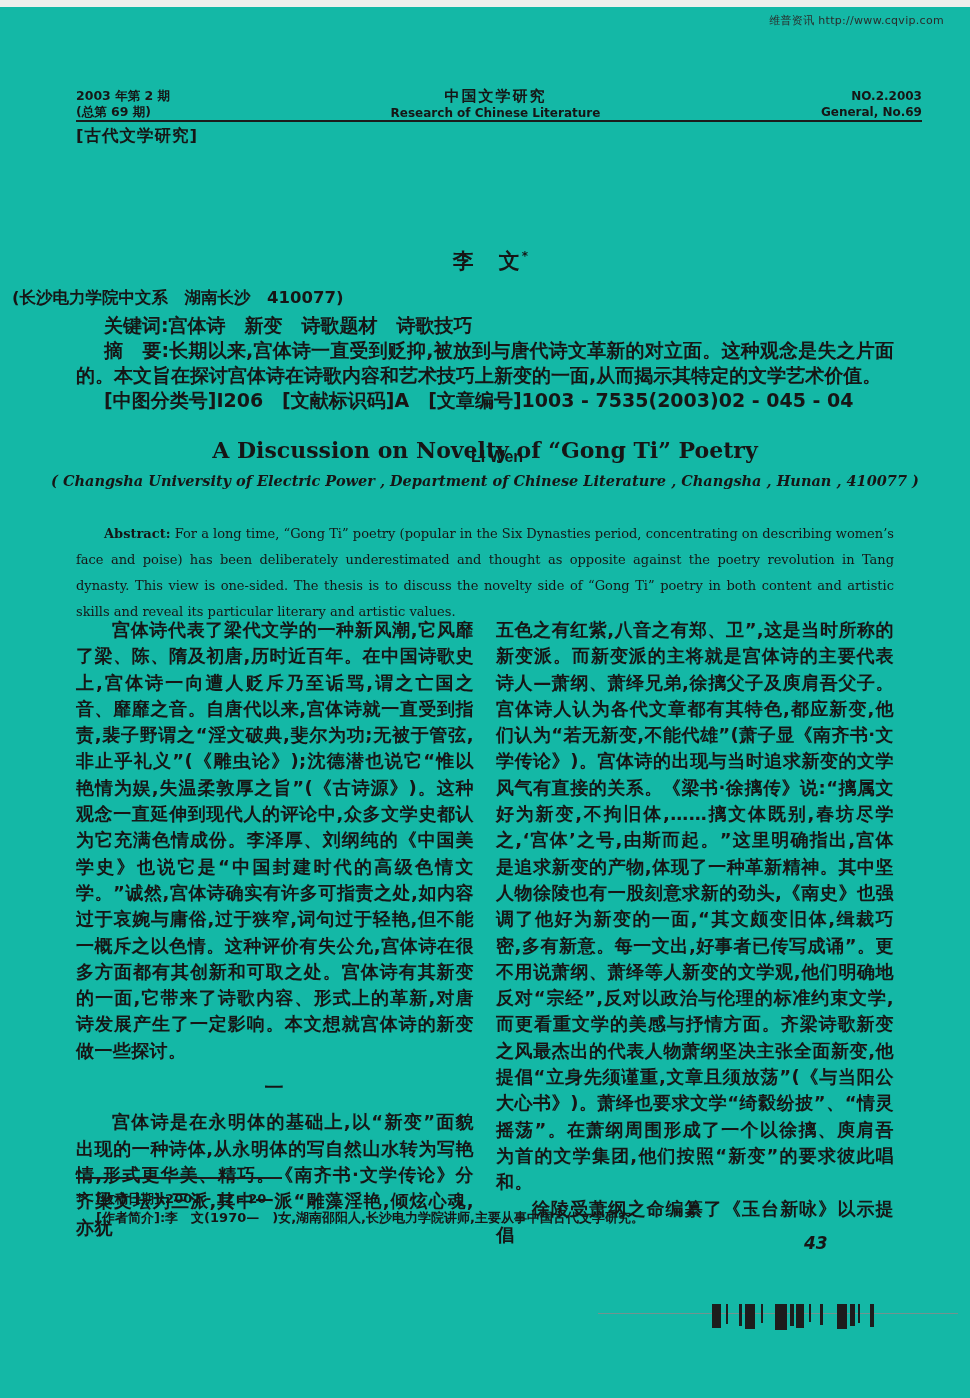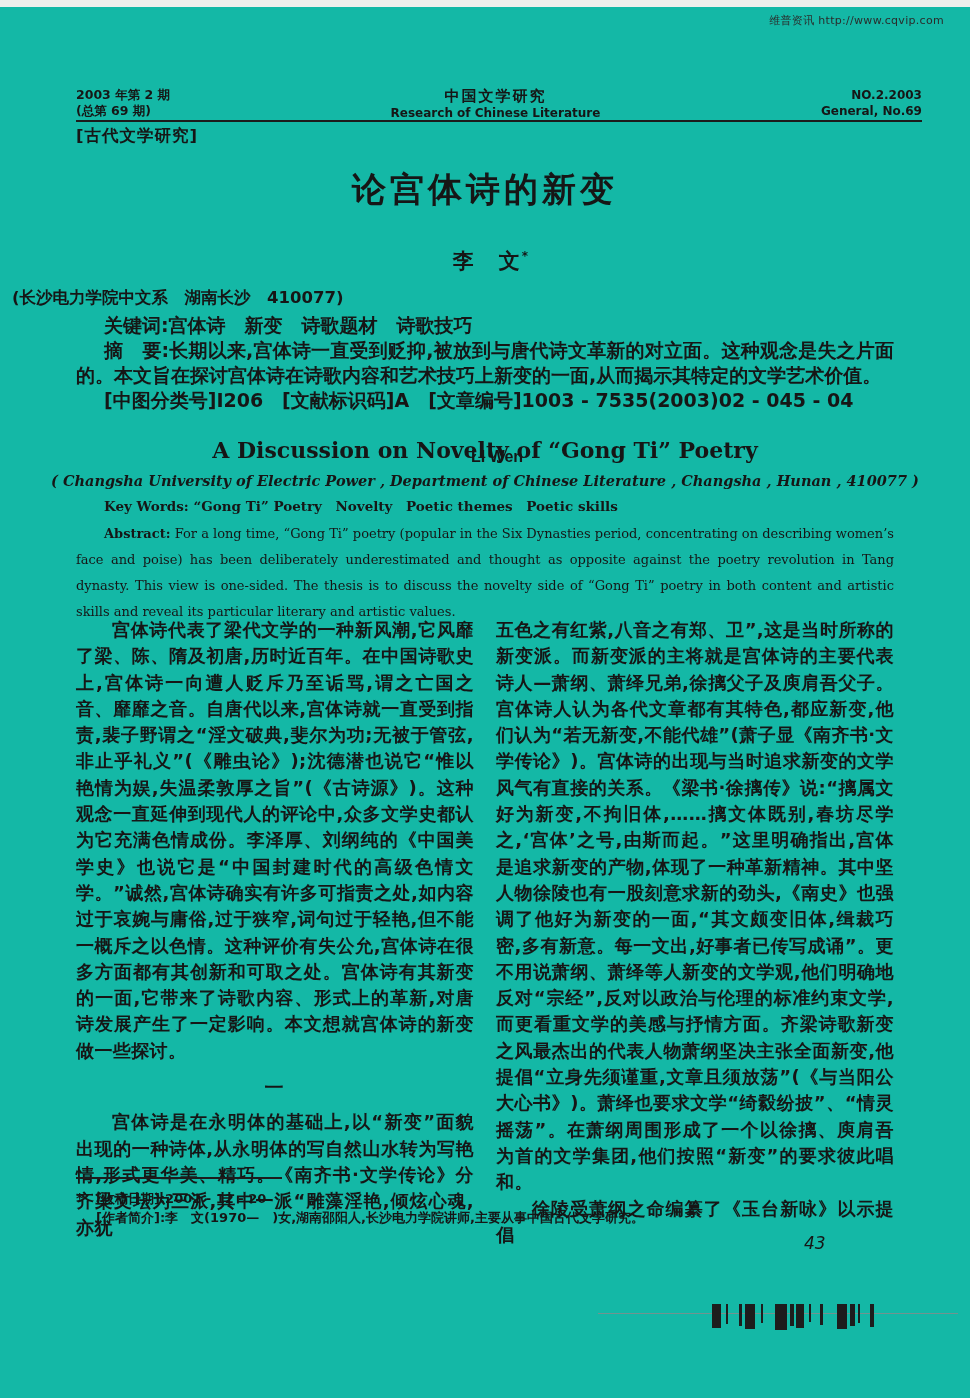--- a/index.html
+++ b/index.html
@@ -15,21 +15,21 @@
     color:#161616;
     overflow:hidden;
     margin-top:7px;
   }
   .watermark {
     position:absolute; top:6px; right:26px;
     font-size:11px; color:#2b2b2b; letter-spacing:0.3px;
   }
   .header {
     position:absolute; top:80px; left:76px; width:846px;
-    display:flex; justify-content:space-between; align-items:flex-start;
+    display:flex; justify-content:space-between; align-items:center;
     font-weight:bold;
   }
   .header .issue { font-size:12.5px; line-height:16px; }
   .header .journal { text-align:center; }
   .header .journal .cn { font-size:15px; letter-spacing:2px; }
   .header .journal .en { font-size:12px; }
   .header .no { text-align:right; font-size:12px; line-height:16px; }
   .header-rule {
     position:absolute; top:113px; left:76px; width:846px; height:2px;
     background:#1c1c1c;
@@ -98,21 +98,21 @@
     position:absolute; top:1170px; left:76px; width:206px; height:2px;
     background:#1c1c1c;
   }
   .footnote {
     position:absolute; top:1182px; left:76px; width:740px;
     display:flex; font-size:13px; font-weight:bold; line-height:19px;
   }
   .footnote .mark { width:20px; font-size:14px; }
   .page-number {
     position:absolute; top:1226px; left:804px;
-    font-size:17px; font-weight:normal; font-style:italic;
+    font-size:17px; font-weight:bold; font-style:italic;
   }
   .scan-line {
     position:absolute; top:1306px; left:598px; width:360px; height:1px;
     background:#8a8a8a; opacity:0.8;
   }
   .barcode {
     position:absolute; top:1297px; left:712px; height:28px;
     display:flex; align-items:flex-start;
   }
   .barcode div { background:#1d1d1d; }
@@ -134,36 +134,34 @@
       <div class="en">Research of Chinese Literature</div>
     </div>
     <div class="no">
       <div>NO.2.2003</div>
       <div>General, No.69</div>
     </div>
   </div>
   <div class="header-rule"></div>
   <div class="section-label">[古代文学研究]</div>
 
-  <div class="title-cn"><span>论宫体诗的新变</span></div>
 
   <div class="author-cn"><span>李　文</span><sup>*</sup></div>
 
   <div class="affil-cn">(长沙电力学院中文系　湖南长沙　410077)</div>
 
   <div class="meta-cn">
     <p><span class="lbl">关键词:</span><span>宫体诗　新变　诗歌题材　诗歌技巧</span></p>
     <p><span class="lbl">摘　要:</span><span>长期以来,宫体诗一直受到贬抑,被放到与唐代诗文革新的对立面。这种观念是失之片面的。本文旨在探讨宫体诗在诗歌内容和艺术技巧上新变的一面,从而揭示其特定的文学艺术价值。</span></p>
     <p><span class="lbl">[中图分类号]</span><span>I206</span>　<span class="lbl">[文献标识码]</span><span>A</span>　<span class="lbl">[文章编号]</span><span>1003 - 7535(2003)02 - 045 - 04</span></p>
   </div>
 
   <div class="title-en">A Discussion on Novelty of “Gong Ti” Poetry</div>
   <div class="author-en">LI Wen</div>
   <div class="affil-en">( Changsha University of Electric Power , Department of Chinese Literature , Changsha , Hunan , 410077 )</div>
-  <div class="kw-en"><span style="font-weight:bold">Key Words:</span> <span>“Gong Ti” Poetry　Novelty　Poetic themes　Poetic skills</span></div>
   <div class="abstract-en"><span class="lbl">Abstract:</span> <span>For a long time, “Gong Ti” poetry (popular in the Six Dynasties period, concentrating on describing women’s face and poise) has been deliberately underestimated and thought as opposite against the poetry revolution in Tang dynasty. This view is one-sided. The thesis is to discuss the novelty side of “Gong Ti” poetry in both content and artistic skills and reveal its particular literary and artistic values.</span></div>
 
   <div class="columns">
     <div class="col">
       <p class="indent">宫体诗代表了梁代文学的一种新风潮,它风靡了梁、陈、隋及初唐,历时近百年。在中国诗歌史上,宫体诗一向遭人贬斥乃至诟骂,谓之亡国之音、靡靡之音。自唐代以来,宫体诗就一直受到指责,裴子野谓之“淫文破典,斐尔为功;无被于管弦,非止乎礼义”(《雕虫论》);沈德潜也说它“惟以艳情为娱,失温柔敦厚之旨”(《古诗源》)。这种观念一直延伸到现代人的评论中,众多文学史都认为它充满色情成份。李泽厚、刘纲纯的《中国美学史》也说它是“中国封建时代的高级色情文学。”诚然,宫体诗确实有许多可指责之处,如内容过于哀婉与庸俗,过于狭窄,词句过于轻艳,但不能一概斥之以色情。这种评价有失公允,宫体诗在很多方面都有其创新和可取之处。宫体诗有其新变的一面,它带来了诗歌内容、形式上的革新,对唐诗发展产生了一定影响。本文想就宫体诗的新变做一些探讨。</p>
       <div class="divider">一</div>
       <p class="indent">宫体诗是在永明体的基础上,以“新变”面貌出现的一种诗体,从永明体的写自然山水转为写艳情,形式更华美、精巧。《南齐书·文学传论》分齐梁文坛为三派,其中一派“雕藻淫艳,倾炫心魂,亦犹</p>
     </div>
     <div class="col">
       <p>五色之有红紫,八音之有郑、卫”,这是当时所称的新变派。而新变派的主将就是宫体诗的主要代表诗人—萧纲、萧绎兄弟,徐摛父子及庾肩吾父子。宫体诗人认为各代文章都有其特色,都应新变,他们认为“若无新变,不能代雄”(萧子显《南齐书·文学传论》)。宫体诗的出现与当时追求新变的文学风气有直接的关系。《梁书·徐摛传》说:“摛属文好为新变,不拘旧体,……摛文体既别,春坊尽学之,‘宫体’之号,由斯而起。”这里明确指出,宫体是追求新变的产物,体现了一种革新精神。其中坚人物徐陵也有一股刻意求新的劲头,《南史》也强调了他好为新变的一面,“其文颇变旧体,缉裁巧密,多有新意。每一文出,好事者已传写成诵”。更不用说萧纲、萧绎等人新变的文学观,他们明确地反对“宗经”,反对以政治与伦理的标准约束文学,而更看重文学的美感与抒情方面。齐梁诗歌新变之风最杰出的代表人物萧纲坚决主张全面新变,他提倡“立身先须谨重,文章且须放荡”(《与当阳公大心书》)。萧绎也要求文学“绮縠纷披”、“情灵摇荡”。在萧纲周围形成了一个以徐摛、庾肩吾为首的文学集团,他们按照“新变”的要求彼此唱和。</p>

